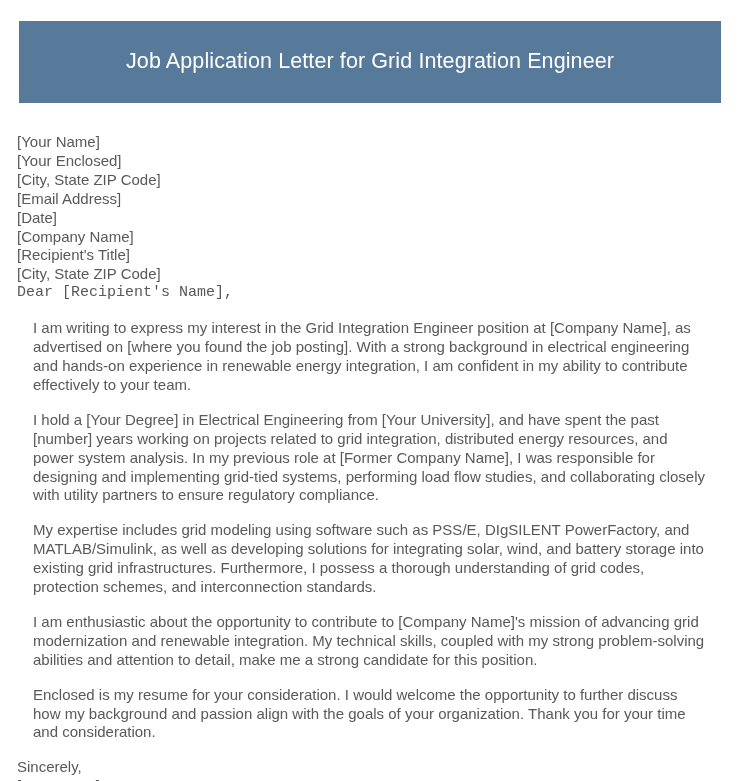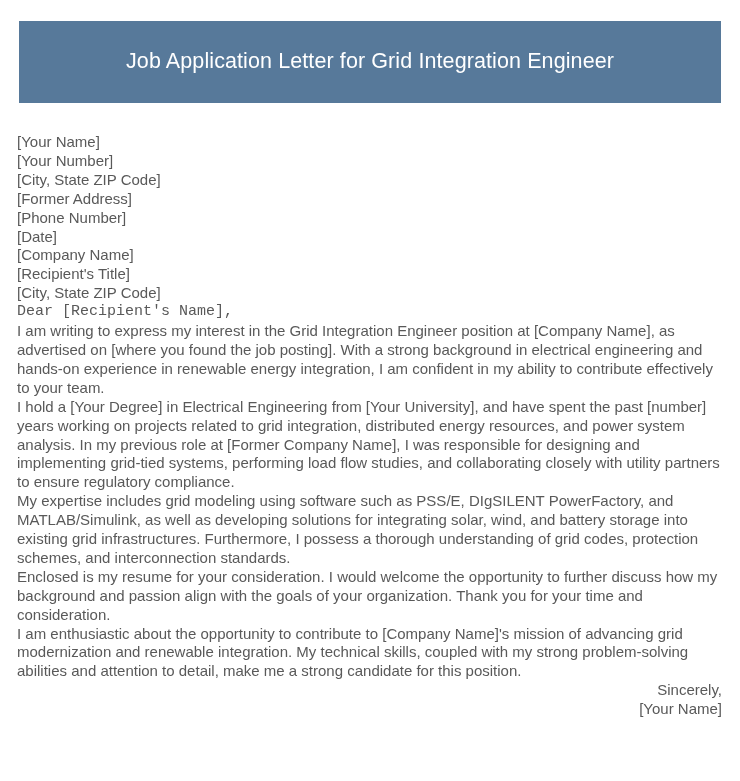--- a/index.html
+++ b/index.html
@@ -55,62 +55,60 @@
   .addr-line {
     display: block;
     white-space: nowrap;
   }
   .salutation {
     display: block;
     font-family: Liberation Mono, monospace;
   }
   .para {
     display: block;
-    margin: 0;
+    margin: 16px;
     padding: 0;
     text-align: left;
   }
   .closing-line {
     display: block;
     white-space: nowrap;
-    text-align: right;
   }
 </style>
 </head>
 <body>
 
 <div class="page">
 
   <div class="header-banner">
     <h1 class="header-title">Job Application Letter for Grid Integration Engineer</h1>
   </div>
 
   <div class="letter-body">
 
     <div>
       <span class="addr-line">[Your Name]</span>
-      <span class="addr-line">[Your Number]</span>
+      <span class="addr-line">[Your Enclosed]</span>
       <span class="addr-line">[City, State ZIP Code]</span>
-      <span class="addr-line">[Former Address]</span>
-      <span class="addr-line">[Phone Number]</span>
+      <span class="addr-line">[Email Address]</span>
       <span class="addr-line">[Date]</span>
     </div>
 
     <div>
       <span class="addr-line">[Company Name]</span>
       <span class="addr-line">[Recipient's Title]</span>
       <span class="addr-line">[City, State ZIP Code]</span>
     </div>
 
     <span class="salutation">Dear [Recipient's Name],</span>
 
     <p class="para">I am writing to express my interest in the Grid Integration Engineer position at [Company Name], as advertised on [where you found the job posting]. With a strong background in electrical engineering and hands-on experience in renewable energy integration, I am confident in my ability to contribute effectively to your team.</p>
     <p class="para">I hold a [Your Degree] in Electrical Engineering from [Your University], and have spent the past [number] years working on projects related to grid integration, distributed energy resources, and power system analysis. In my previous role at [Former Company Name], I was responsible for designing and implementing grid-tied systems, performing load flow studies, and collaborating closely with utility partners to ensure regulatory compliance.</p>
     <p class="para">My expertise includes grid modeling using software such as PSS/E, DIgSILENT PowerFactory, and MATLAB/Simulink, as well as developing solutions for integrating solar, wind, and battery storage into existing grid infrastructures. Furthermore, I possess a thorough understanding of grid codes, protection schemes, and interconnection standards.</p>
+    <p class="para">I am enthusiastic about the opportunity to contribute to [Company Name]'s mission of advancing grid modernization and renewable integration. My technical skills, coupled with my strong problem-solving abilities and attention to detail, make me a strong candidate for this position.</p>
     <p class="para">Enclosed is my resume for your consideration. I would welcome the opportunity to further discuss how my background and passion align with the goals of your organization. Thank you for your time and consideration.</p>
-    <p class="para">I am enthusiastic about the opportunity to contribute to [Company Name]'s mission of advancing grid modernization and renewable integration. My technical skills, coupled with my strong problem-solving abilities and attention to detail, make me a strong candidate for this position.</p>
 
     <span class="closing-line">Sincerely,</span>
     <span class="closing-line">[Your Name]</span>
 
   </div>
 
 </div>
 
 </body></html>

